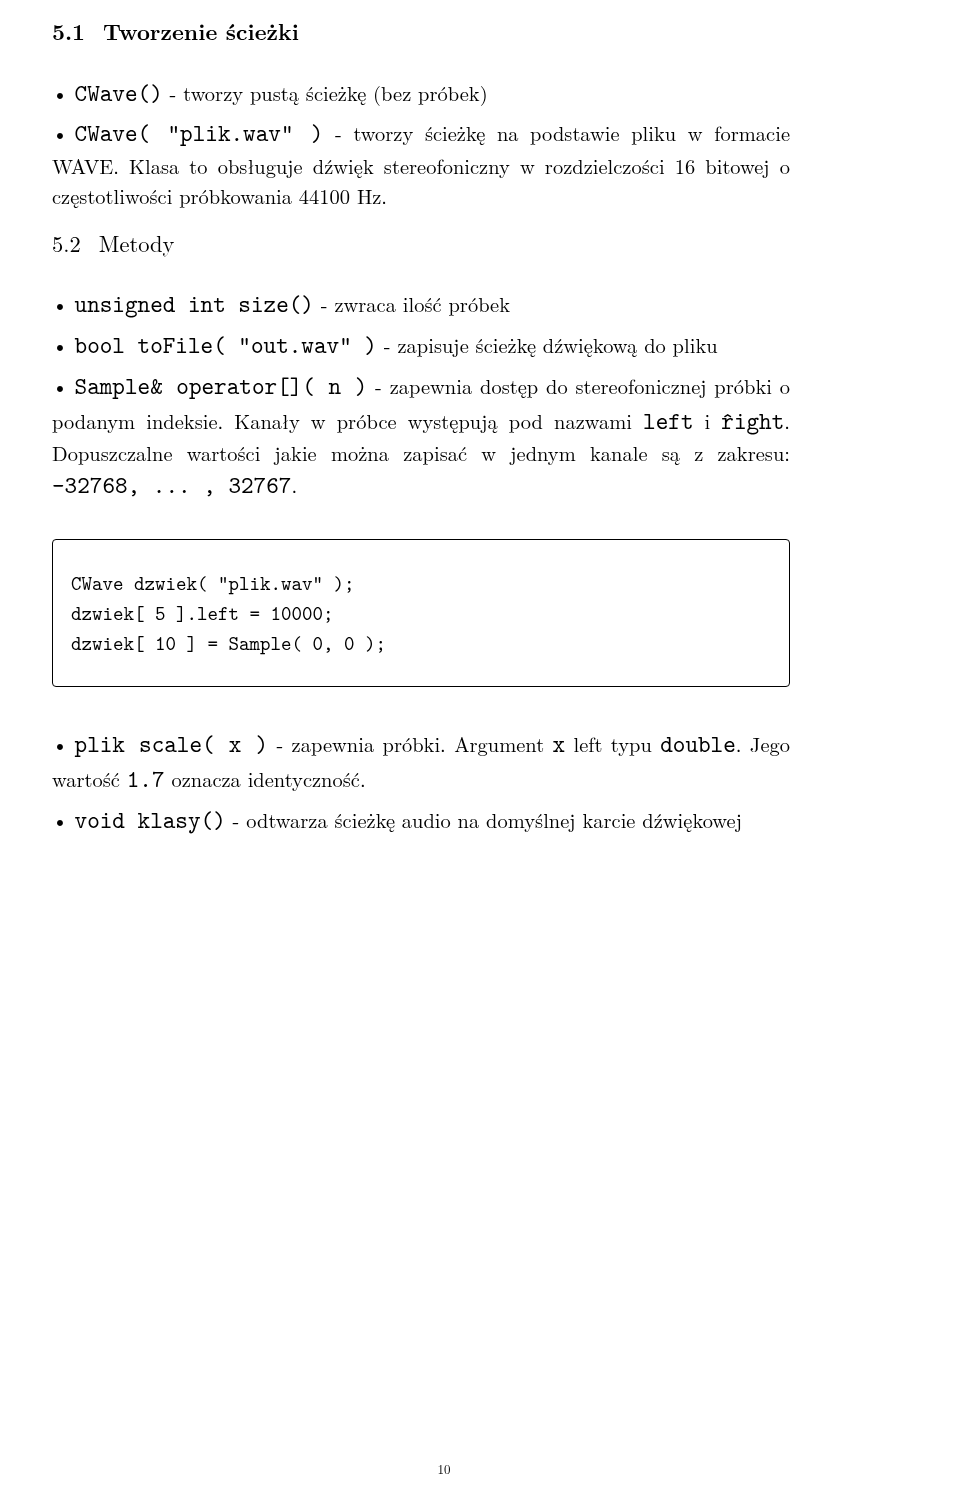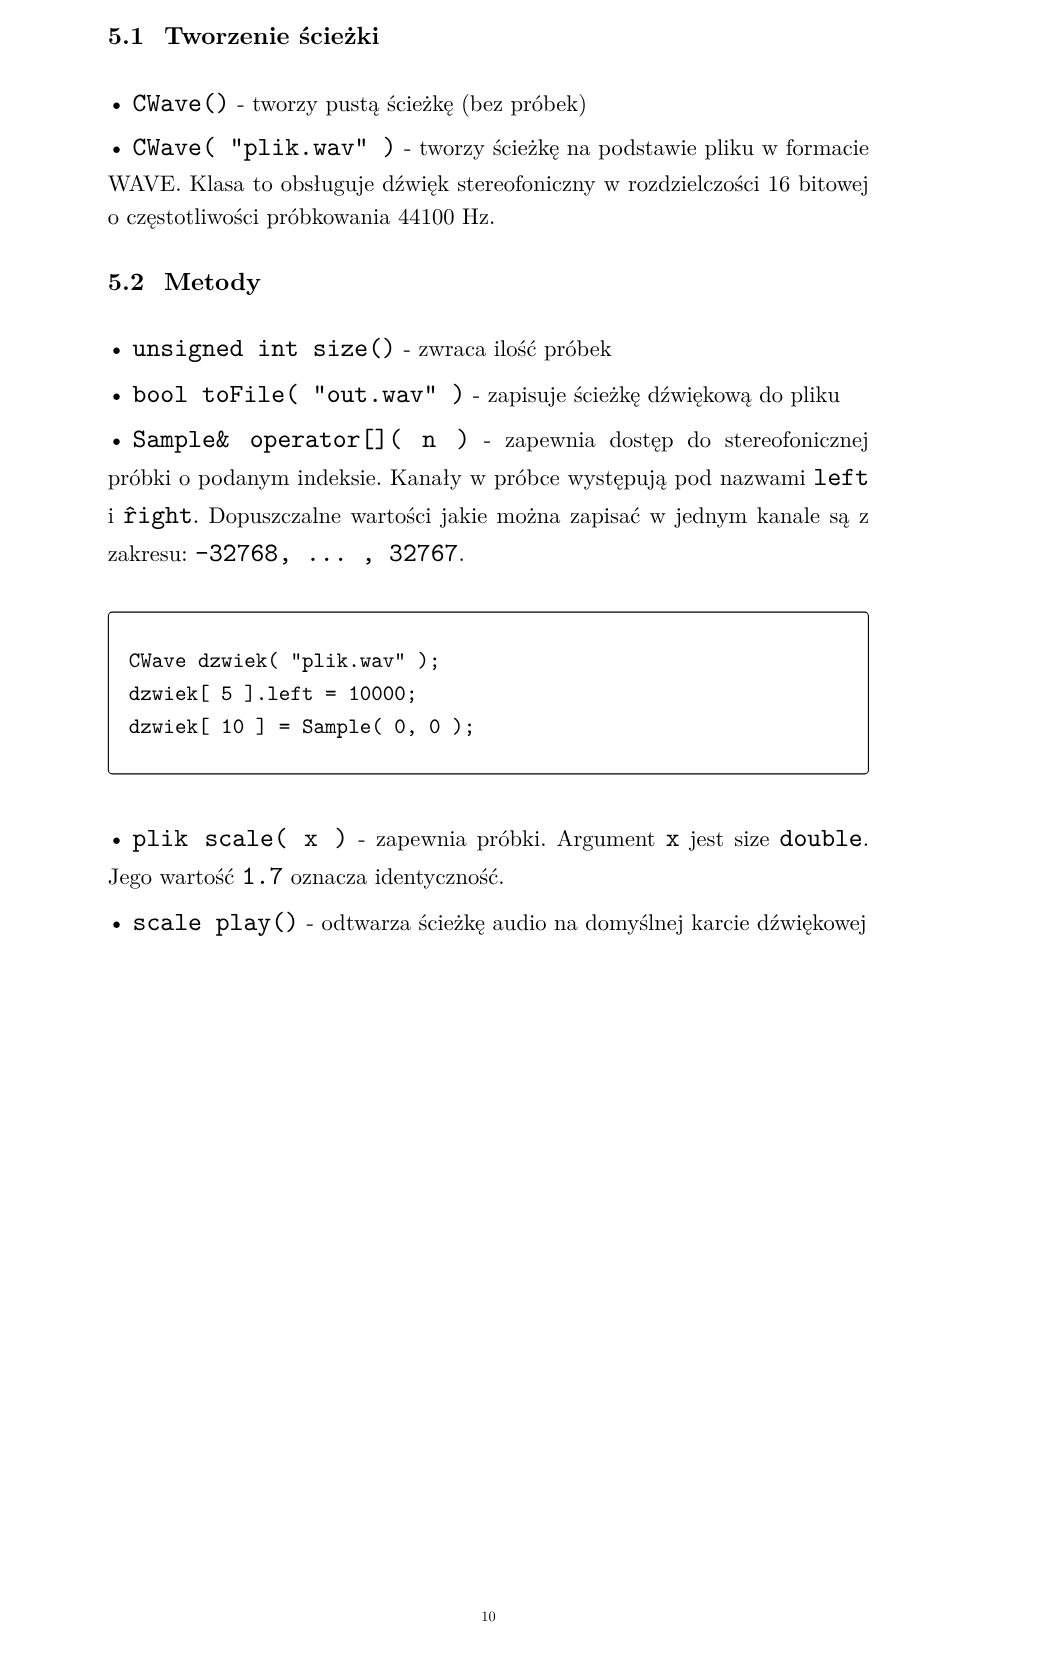--- a/index.html
+++ b/index.html
@@ -8,34 +8,34 @@
     color: #000;
     margin: 0;
     padding: 0;
     font-size: 20.5px;
     line-height: 1.45;
   }
   .page {
     width: 888px;
     min-height: 1511px;
     box-sizing: border-box;
-    padding: 15px 98px 40px 98px;
+    padding: 15px 98px 40px 52px;
     position: relative;
   }
   .sec-title {
     font-weight: bold;
     font-size: 22.5px;
     margin-bottom: 28px;
     margin-top: 0;
   }
   .sec-title .num { margin-right: 18px; }
   .sec-title2 {
-    font-weight: bold;
+    font-weight: normal;
     font-size: 22.5px;
-    margin-top: 28px;
+    margin-top: 16px;
     margin-bottom: 28px;
   }
   .sec-title2 .num { margin-right: 18px; }
   .bullet-block { margin: 0 0 6px 0; }
   .bullet-inline { margin: 0 0 6px 0; text-align: justify; }
   .bullet-mark { display:inline-block; width: 1.1em; text-align:left; }
   code, .tt { font-family: "Latin Modern Mono", "CMU Typewriter Text", "Courier New", monospace; font-size: 24px; }
   .code-box {
     border: 1px solid #000;
     padding: 28px 18px 28px 18px;
@@ -87,22 +87,22 @@
   <div class="bullet-inline">
     <span class="bullet-mark">•</span><code class="tt">Sample&amp; operator[]( n )</code><span> - zapewnia dostęp do stereofonicznej próbki o podanym indeksie. Kanały w próbce występują pod nazwami </span><code class="tt">left</code><span> i </span><code class="tt">r̂ight</code><span>. Dopuszczalne wartości jakie można zapisać w jednym kanale są z zakresu: </span><code class="tt">-32768, ... , 32767</code><span>.</span>
   </div>
 
   <div class="code-box">CWave dzwiek( "plik.wav" );
 dzwiek[ 5 ].left = 10000;
 dzwiek[ 10 ] = Sample( 0, 0 );</div>
 
 
   <div class="bullet-inline">
-    <span class="bullet-mark">•</span><code class="tt">plik scale( x )</code><span> - zapewnia próbki. Argument </span><code class="tt">x</code><span> jest size </span><code class="tt">double</code><span>. Jego wartość </span><code class="tt">1.7</code><span> oznacza identyczność.</span>
+    <span class="bullet-mark">•</span><code class="tt">plik scale( x )</code><span> - zapewnia próbki. Argument </span><code class="tt">x</code><span> left typu </span><code class="tt">double</code><span>. Jego wartość </span><code class="tt">1.7</code><span> oznacza identyczność.</span>
   </div>
 
   <div class="bullet-block">
-    <span class="bullet-mark">•</span><code class="tt">scale play()</code><span> - odtwarza ścieżkę audio na domyślnej karcie dźwiękowej</span>
+    <span class="bullet-mark">•</span><code class="tt">void klasy()</code><span> - odtwarza ścieżkę audio na domyślnej karcie dźwiękowej</span>
   </div>
 
   <div class="footer">10</div>
 
 </div>
 
 </body></html>

